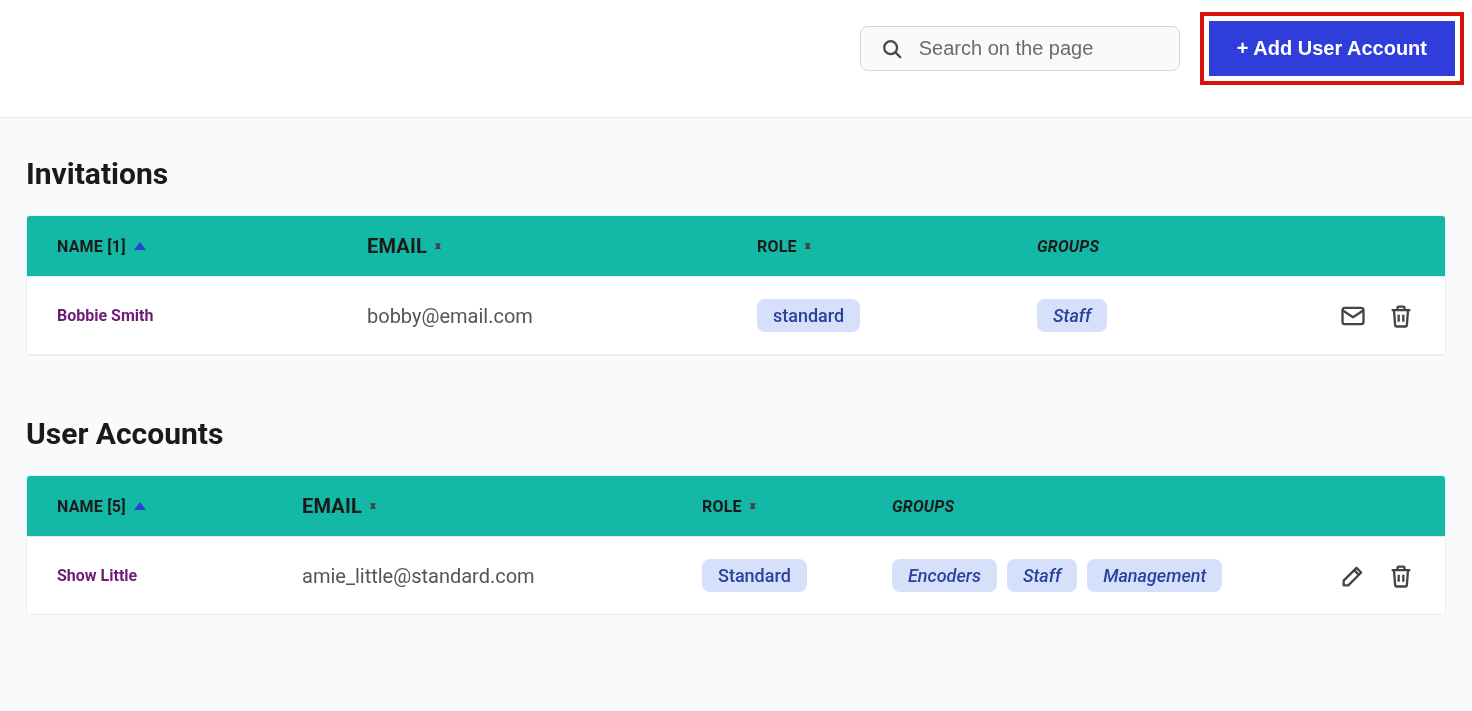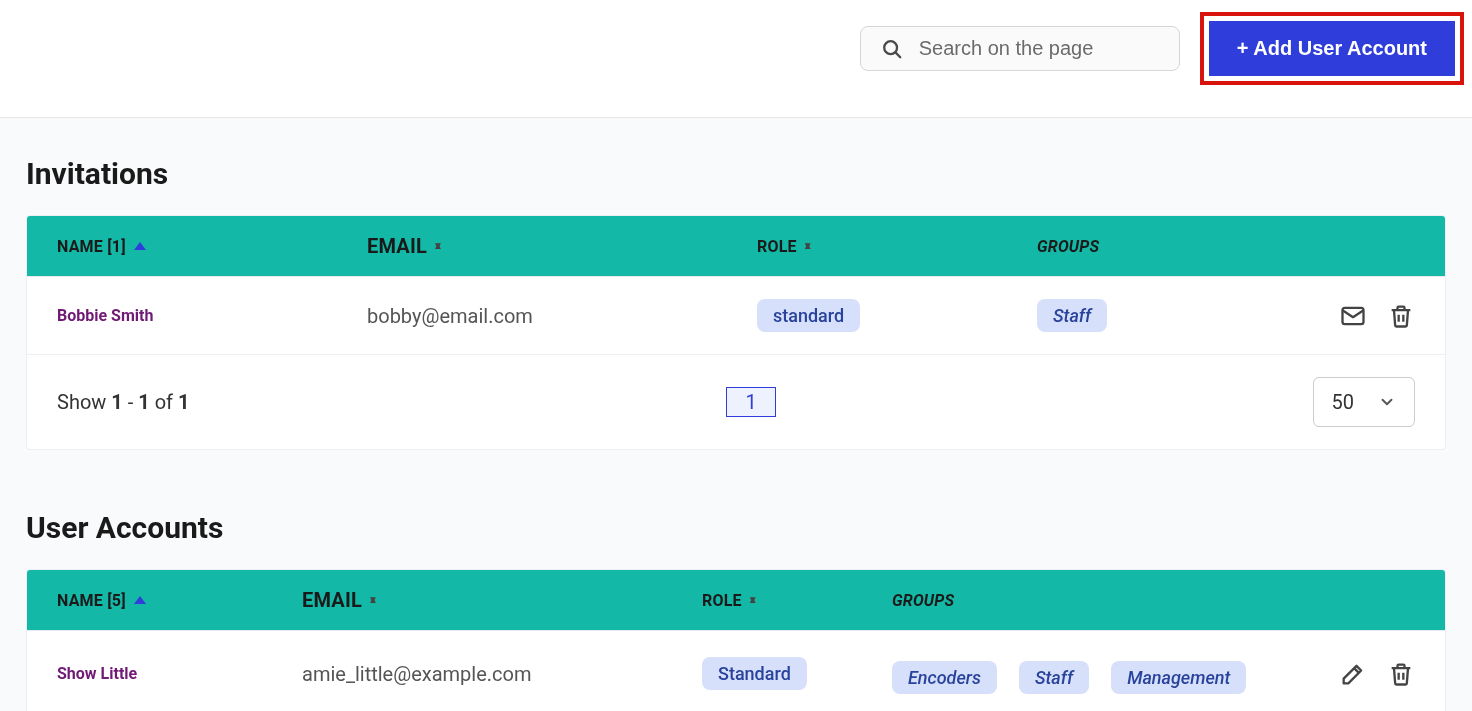--- a/index.html
+++ b/index.html
@@ -98,21 +98,21 @@
     .col-groups { flex: 1; font-style: italic; }
     .col-actions { flex: 0 0 100px; display: flex; gap: 20px; justify-content: flex-end; }
 
     .accounts-header .col-name { flex: 0 0 245px; }
     .accounts-header .col-email { flex: 0 0 400px; }
     .accounts-header .col-role { flex: 0 0 190px; }
     .accounts-header .col-groups { flex: 1; }
     .accounts-row .col-name { flex: 0 0 245px; }
     .accounts-row .col-email { flex: 0 0 400px; }
     .accounts-row .col-role { flex: 0 0 190px; }
-    .accounts-row .col-groups { flex: 1; display:flex; gap:22px; flex-wrap:wrap;margin-top:8px; }
+    .accounts-row .col-groups { flex: 1; display:flex; gap:10px; flex-wrap:wrap; }
 
     .th-label { display: inline-flex; align-items: center; gap: 6px; text-transform: uppercase; letter-spacing: 0.2px; }
     .sort-icons { display:inline-flex; flex-direction:column; line-height:0; font-size:10px; color:#444; }
     .name-text { font-size: 16px; color: #701a75; font-weight: bold; }
     .email-text { font-size: 20px; color: #555; }
     .pill {
       display: inline-block;
       background: #d6e0fb;
       color: #29429c;
       border-radius: 8px;
@@ -222,34 +222,20 @@
         <svg class="action-icon" viewBox="0 0 24 24" fill="none" stroke="currentColor" stroke-width="2" stroke-linejoin="round">
             <path d="M4 7h16"></path>
             <path d="M9 7V5a1 1 0 011-1h4a1 1 0 011 1v2"></path>
             <path d="M6 7l1 13a1 1 0 001 1h8a1 1 0 001-1l1-13"></path>
             <path d="M10 11v6"></path>
             <path d="M14 11v6"></path>
           </svg>
       </div>
     </div>
 
-    <div class="footer-row">
-      <div class="show-text">
-        <span>Show </span><b>1</b><span> - </span><b>1</b><span> of </span><b>1</b>
-      </div>
-      <div>
-        <span class="page-box">1</span>
-      </div>
-      <div class="page-size">
-        <span>50</span>
-        <svg viewBox="0 0 24 24" fill="none" stroke="currentColor" stroke-width="2.5" stroke-linecap="round" stroke-linejoin="round">
-            <polyline points="6 9 12 15 18 9"></polyline>
-          </svg>
-      </div>
-    </div>
 
   </div>
 
   <h2 class="section-title">User Accounts</h2>
 
   <div class="panel" style="margin-bottom:0;">
 
     <div class="table-header accounts-header">
       <div class="col-name th-label">
         <span>NAME [5]</span>
@@ -264,21 +250,21 @@
         <span class="sort-icons">▲<br>▼</span>
       </div>
       <div class="col-groups th-label">
         <span>GROUPS</span>
       </div>
       <div class="col-actions"></div>
     </div>
 
     <div class="table-row accounts-row" style="border-bottom:none;">
       <div class="col-name name-text">Show Little</div>
-      <div class="col-email email-text">amie_little@example.com</div>
+      <div class="col-email email-text">amie_little@standard.com</div>
       <div class="col-role">
         <span class="pill">Standard</span>
       </div>
       <div class="col-groups">
         <span class="pill">Encoders</span>
         <span class="pill">Staff</span>
         <span class="pill">Management</span>
       </div>
       <div class="col-actions">
         <svg class="action-icon" viewBox="0 0 24 24" fill="none" stroke="currentColor" stroke-width="2" stroke-linejoin="round">

